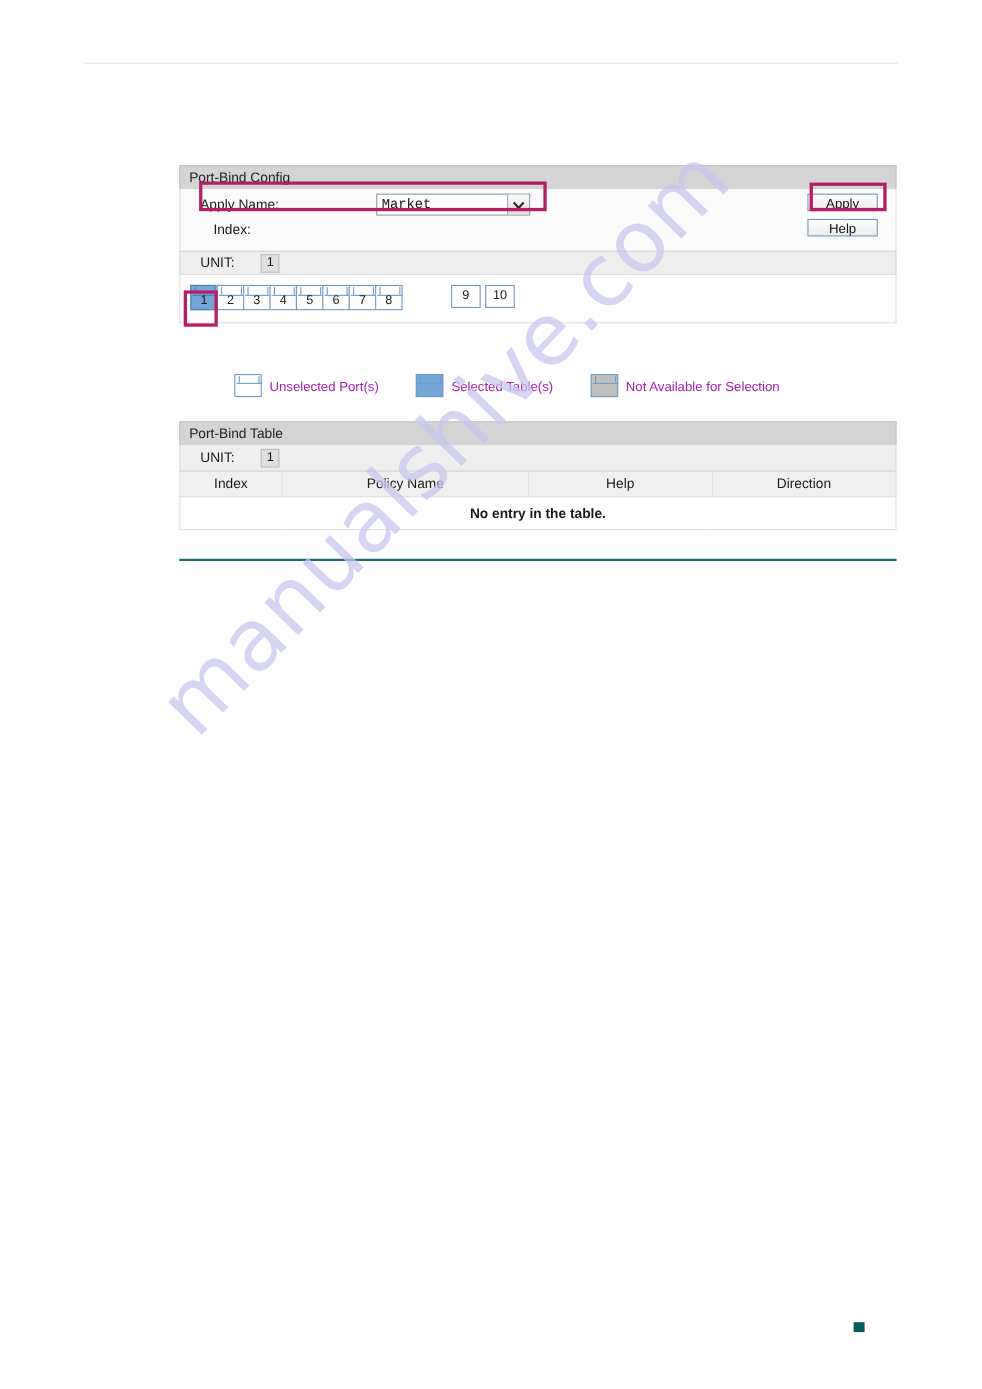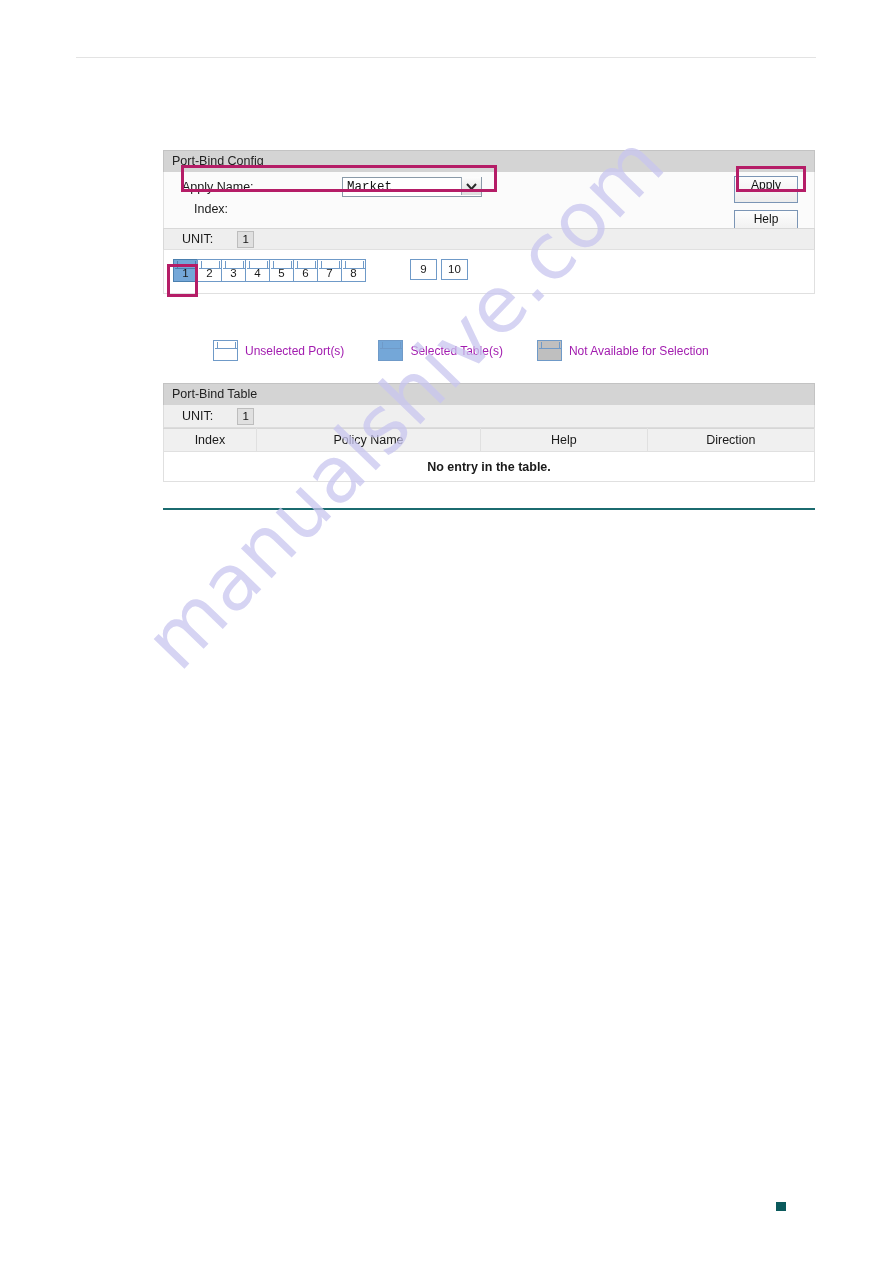--- a/index.html
+++ b/index.html
@@ -147,21 +147,21 @@
     position: absolute;
     right: 16px;
     top: 4px;
     display: flex;
     flex-direction: column;
     gap: 7px;
     align-items: flex-end;
   }
   .btn {
     width: 64px;
-    height: 27px;
+    height: 16px;
     line-height: 17px;
     text-align: center;
     font-size: 12px;
     color: #111;
     background: linear-gradient(#fdfdfd, #ececec);
     border: 1px solid #7b95b5;
     box-sizing: border-box;
     cursor: pointer;
   }
 

